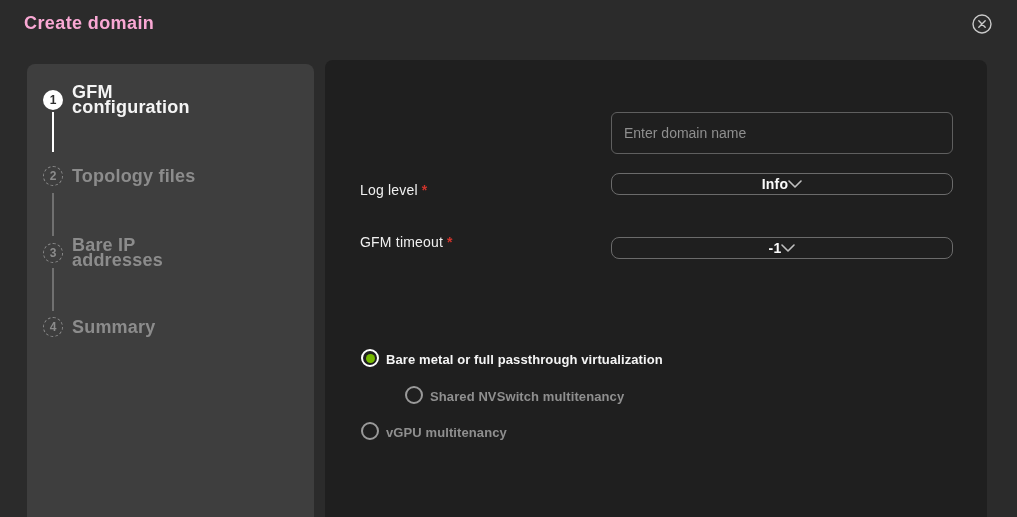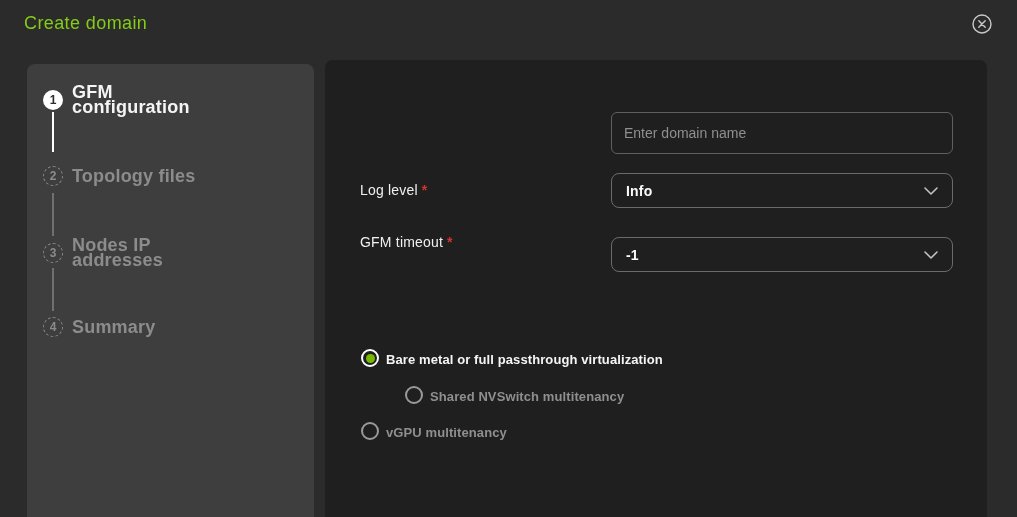--- a/index.html
+++ b/index.html
@@ -8,22 +8,22 @@
     background:#2b2b2b;
     font-family:"Liberation Sans", sans-serif;
     position:relative;
     overflow:hidden;
     -webkit-font-smoothing:antialiased;
   }
 
   
   .modal-title {
     position:absolute; left:24px; top:13px;
-    font-size:18px; font-weight:400; letter-spacing:.4px;
-    color:#84cc16;
+    font-size:18px; font-weight:700; letter-spacing:.4px;
+    color:#f9a8d4;
   }
   .close-btn {
     position:absolute; left:971px; top:13px;
     width:22px; height:22px; cursor:pointer;
   }
 
   
   .sidebar {
     position:absolute; left:27px; top:64px;
     width:287px; height:453px;
@@ -86,23 +86,23 @@
     background:transparent;
     border:1px solid #5f5f5f; border-radius:6px;
     color:#e8e8e8; font-size:14px;
     padding:0 12px; outline:none;
     font-family:"Liberation Sans", sans-serif;
   }
   .text-input::placeholder { color:#8f8f8f; }
 
   .select {
     position:absolute; left:286px;
-    width:342px; height:35px; box-sizing:border-box;
+    width:342px; height:22px; box-sizing:border-box;
     border:1px solid #6b6b6b; border-radius:8px;
-    display:flex; align-items:center; justify-content:space-between;
+    display:flex; align-items:center; justify-content:center;
     padding:1px 14px; cursor:pointer;
   }
   .select-log     { top:113px; }
   .select-timeout { top:177px; }
   .select-value { font-size:14px; font-weight:700; color:#fafafa; letter-spacing:.2px; }
   .chevron { flex:none; display:flex; align-items:center; }
 
   
   .radio-option {
     position:absolute; left:36px;
@@ -147,21 +147,21 @@
 
   <div class="step step-2">
     <span class="step-circle">2</span>
     <span class="step-label">Topology files</span>
   </div>
 
   <div class="connector connector-2"></div>
 
   <div class="step step-3">
     <span class="step-circle">3</span>
-    <span class="step-label">Nodes IP
+    <span class="step-label">Bare IP
 addresses</span>
   </div>
 
   <div class="connector connector-3"></div>
 
   <div class="step step-4">
     <span class="step-circle">4</span>
     <span class="step-label">Summary</span>
   </div>
 

